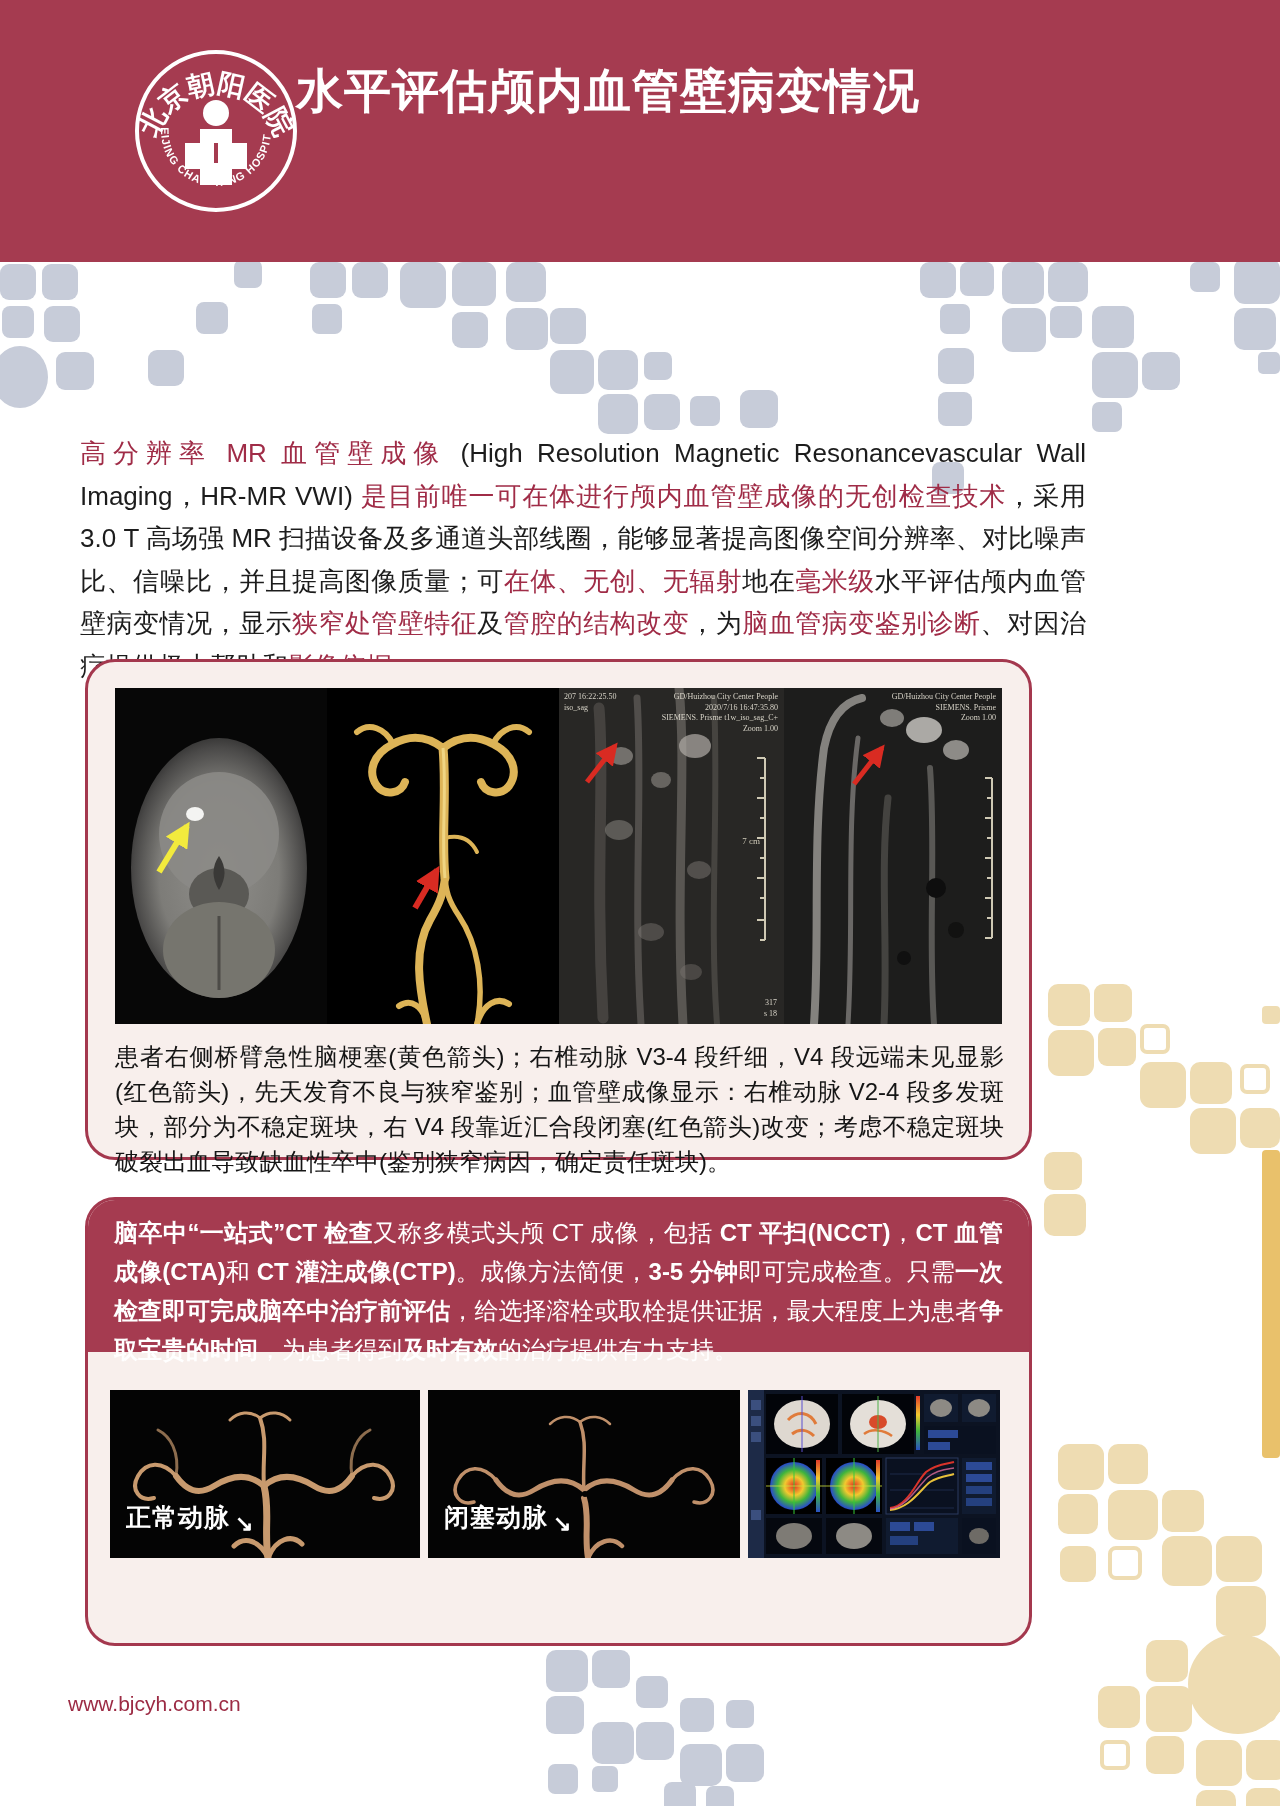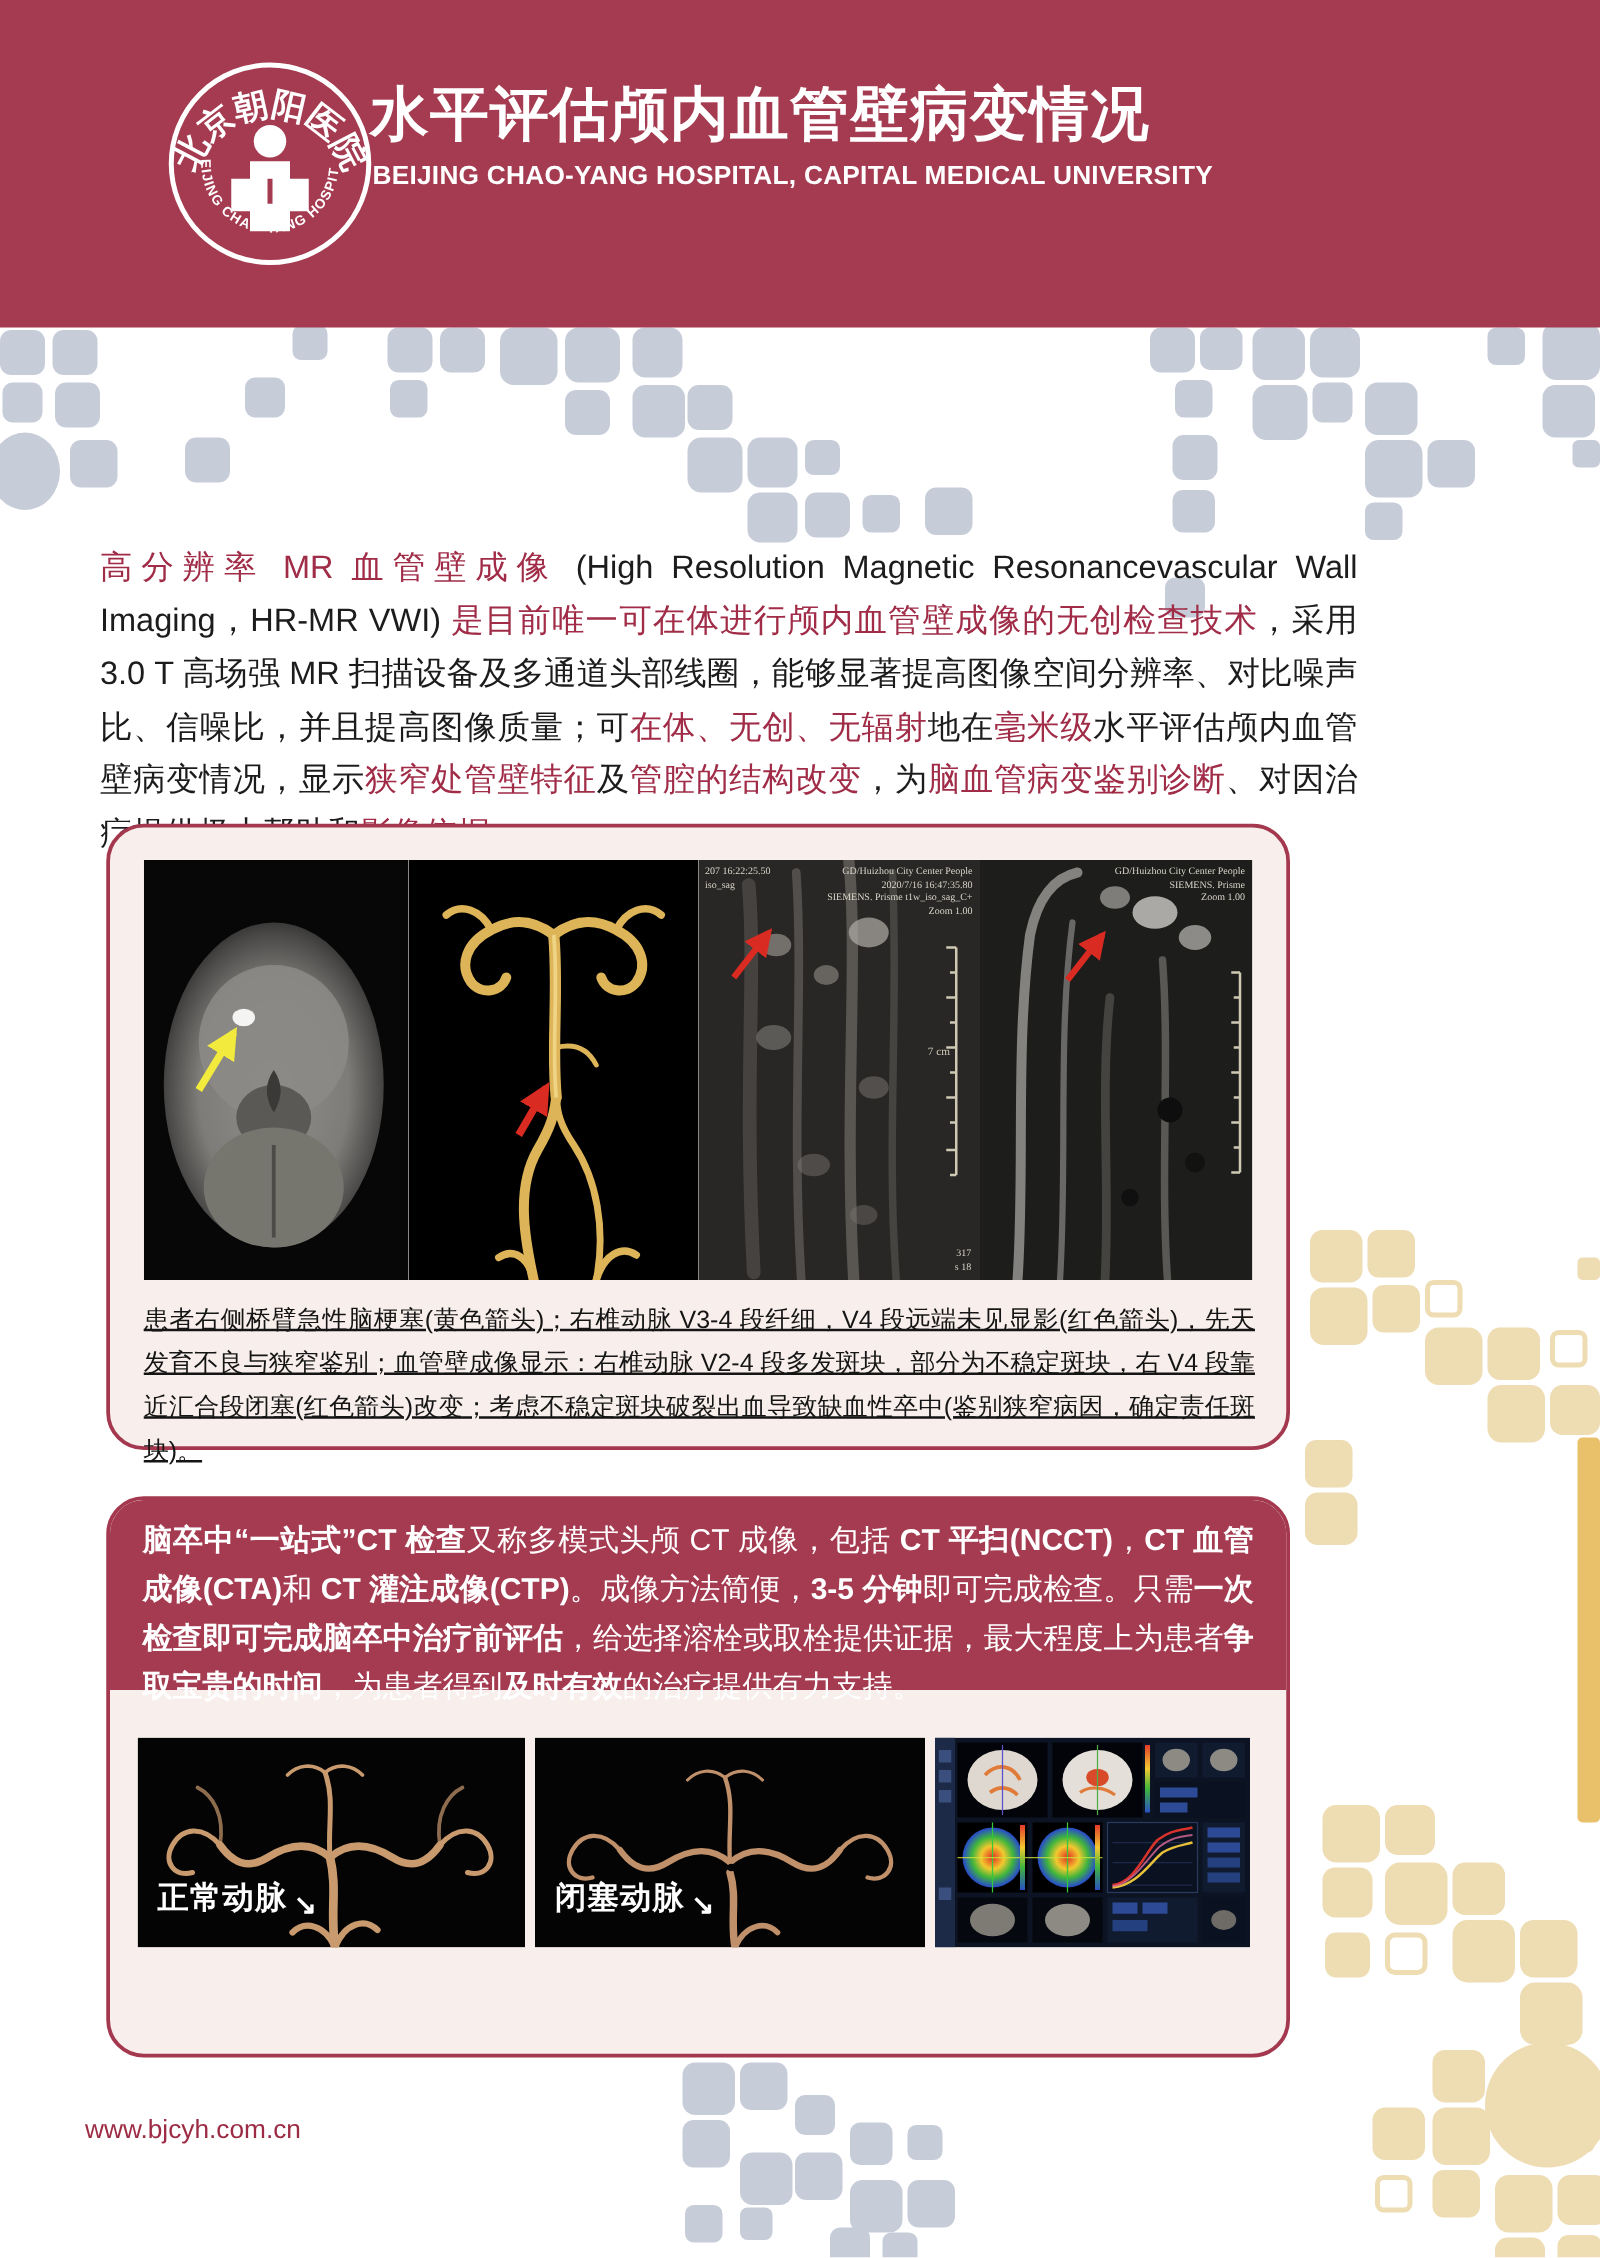--- a/index.html
+++ b/index.html
@@ -30,22 +30,22 @@
          text-align:justify;color:var(--ink);z-index:2;}
   .seg-r{color:var(--accent-red);font-weight:normal;}
   .seg-b{font-weight:bold;}
   
   .panel{position:absolute;box-sizing:border-box;background:var(--panel-bg);
          border:3px solid var(--panel-border);border-radius:30px;z-index:2;}
   .p1{left:85px;top:659px;width:947px;height:501px;}
   .p1-images{position:absolute;left:27px;top:26px;width:887px;height:336px;display:flex;font-family:Liberation Serif, serif;}
   .p1-images figure{margin:0;position:relative;height:336px;overflow:hidden;}
   .fig-svg{display:block;width:100%;height:100%;}
-  .p1-caption{position:absolute;left:27px;top:377px;width:889px;margin:0;font-size:20px;
-              line-height:35px;text-align:justify;color:#151515;text-decoration:underline;}
+  .p1-caption{position:absolute;left:27px;top:377px;width:889px;margin:0;font-size:24px;
+              line-height:35px;text-align:justify;color:#151515;}
   .ov{position:absolute;color:#d8d4c8;font-size:8px;line-height:10.5px;white-space:pre-line;z-index:2;}
   .ov-tl{left:5px;top:4px;text-align:left;}
   .ov-tr{right:6px;top:4px;text-align:right;}
   .ov-br{right:7px;bottom:5px;text-align:right;}
   .ov-ruler{right:24px;top:44%;font-size:9px;color:#cfcab8;}
   .p2{left:85px;top:1197px;width:947px;height:449px;overflow:hidden;}
   .p2-band{position:absolute;left:0;top:0;width:941px;height:152px;background:var(--band-red);
            box-sizing:border-box;padding:13px 26px 0 26px;}
   .p2-band p{margin:0;color:#fff;font-size:24px;line-height:39px;text-align:justify;}
   .p2-images{position:absolute;left:22px;top:190px;height:168px;display:flex;gap:8px;}
@@ -73,21 +73,20 @@
         <textPath href="#arcTop" startOffset="50%" text-anchor="middle">北京朝阳医院</textPath>
       </text>
       <text font-family="Liberation Sans, sans-serif" font-size="11" font-weight="bold" fill="#fff" letter-spacing="1">
         <textPath href="#arcBot" startOffset="50%" text-anchor="middle">BEIJING CHAO-YANG HOSPITAL</textPath>
       </text>
       <circle cx="84" cy="66" r="13" fill="#fff"></circle>
       <path d="M68,82 h32 v14 h15 v26 h-15 v16 h-32 v-16 h-15 v-26 h15 z" fill="#fff"></path>
       <rect x="82" y="96" width="4" height="20" fill="#a53b50"></rect>
     </svg>
     <div class="h-zh">水平评估颅内血管壁病变情况</div>
-    <div class="h-en">BEIJING CHAO-YANG HOSPITAL, CAPITAL MEDICAL UNIVERSITY</div>
   </div>
 
   <div class="decor-layer" id="decorLayer">
       <div class="dq" style="left: 0px; top: 264px; width: 36px; height: 36px; border-radius: 9px; background: rgb(199, 204, 217);"></div>
       <div class="dq" style="left: 42px; top: 264px; width: 36px; height: 36px; border-radius: 9px; background: rgb(199, 204, 217);"></div>
       <div class="dq" style="left: 2px; top: 306px; width: 32px; height: 32px; border-radius: 8px; background: rgb(199, 204, 217);"></div>
       <div class="dq" style="left: 44px; top: 306px; width: 36px; height: 36px; border-radius: 9px; background: rgb(199, 204, 217);"></div>
       <div class="dq" style="left: 56px; top: 352px; width: 38px; height: 38px; border-radius: 9px; background: rgb(199, 204, 217);"></div>
       <div class="dq" style="left: 148px; top: 350px; width: 36px; height: 36px; border-radius: 9px; background: rgb(199, 204, 217);"></div>
       <div class="dq" style="left: 196px; top: 302px; width: 32px; height: 32px; border-radius: 8px; background: rgb(199, 204, 217);"></div>

